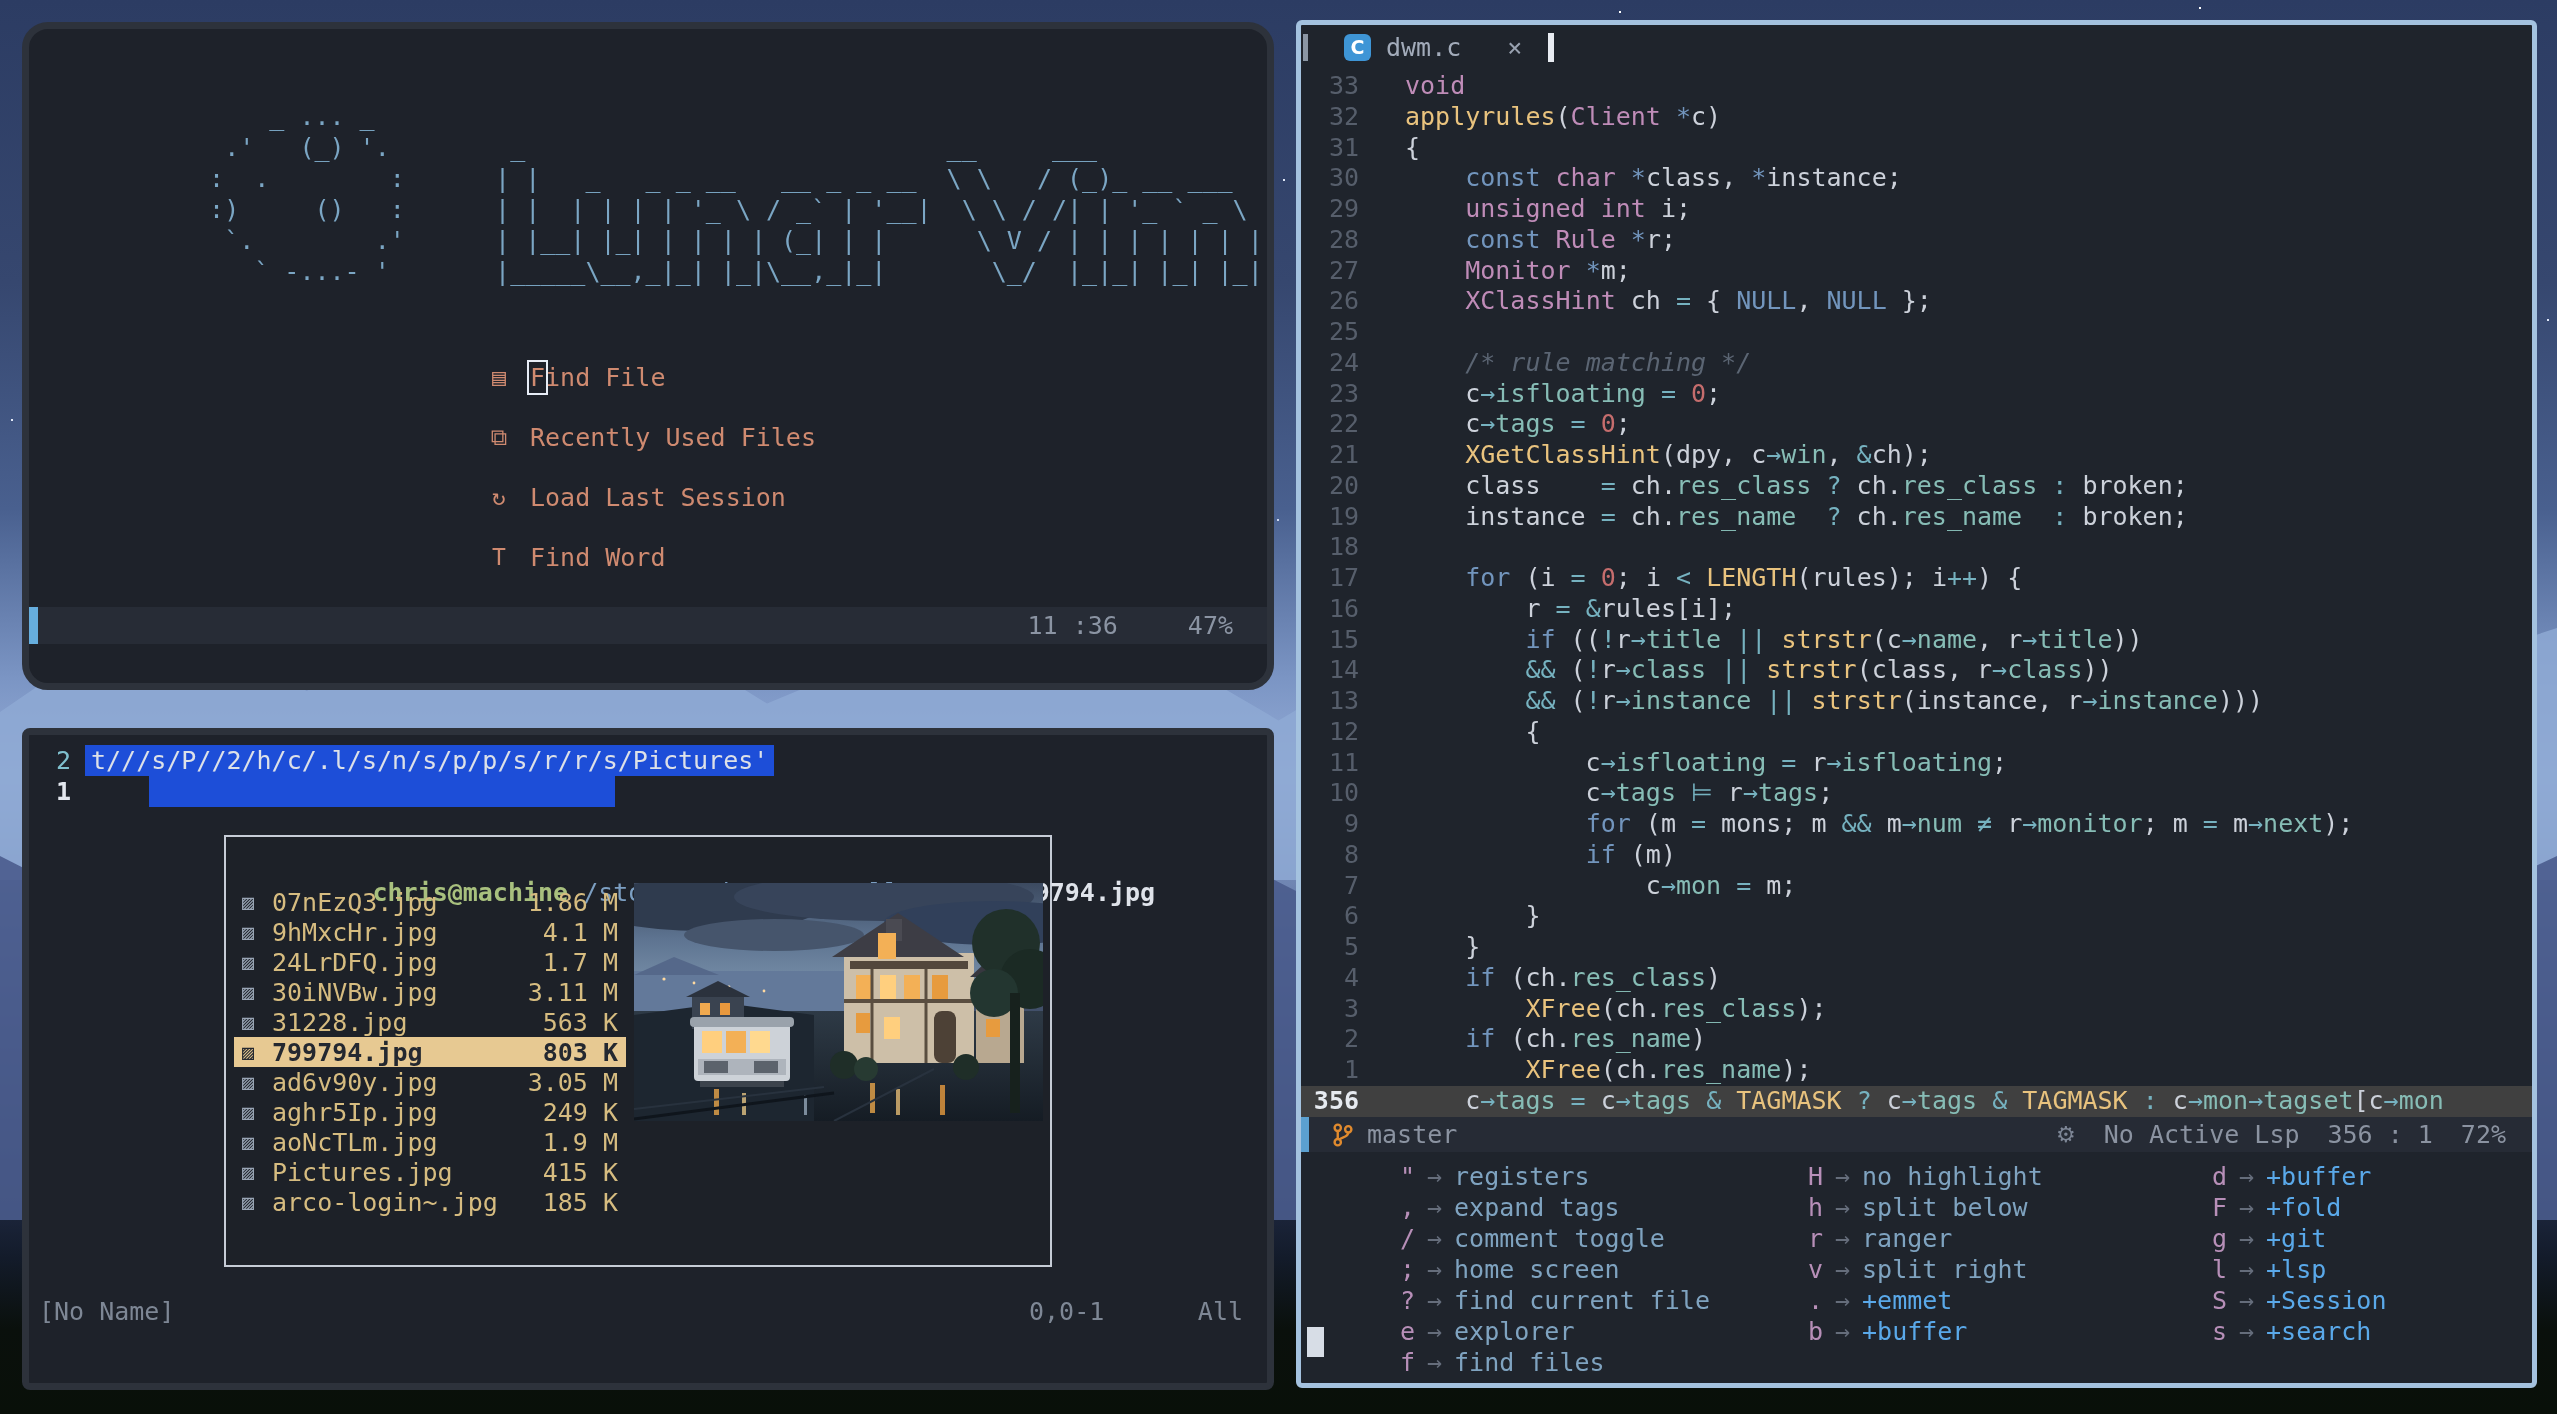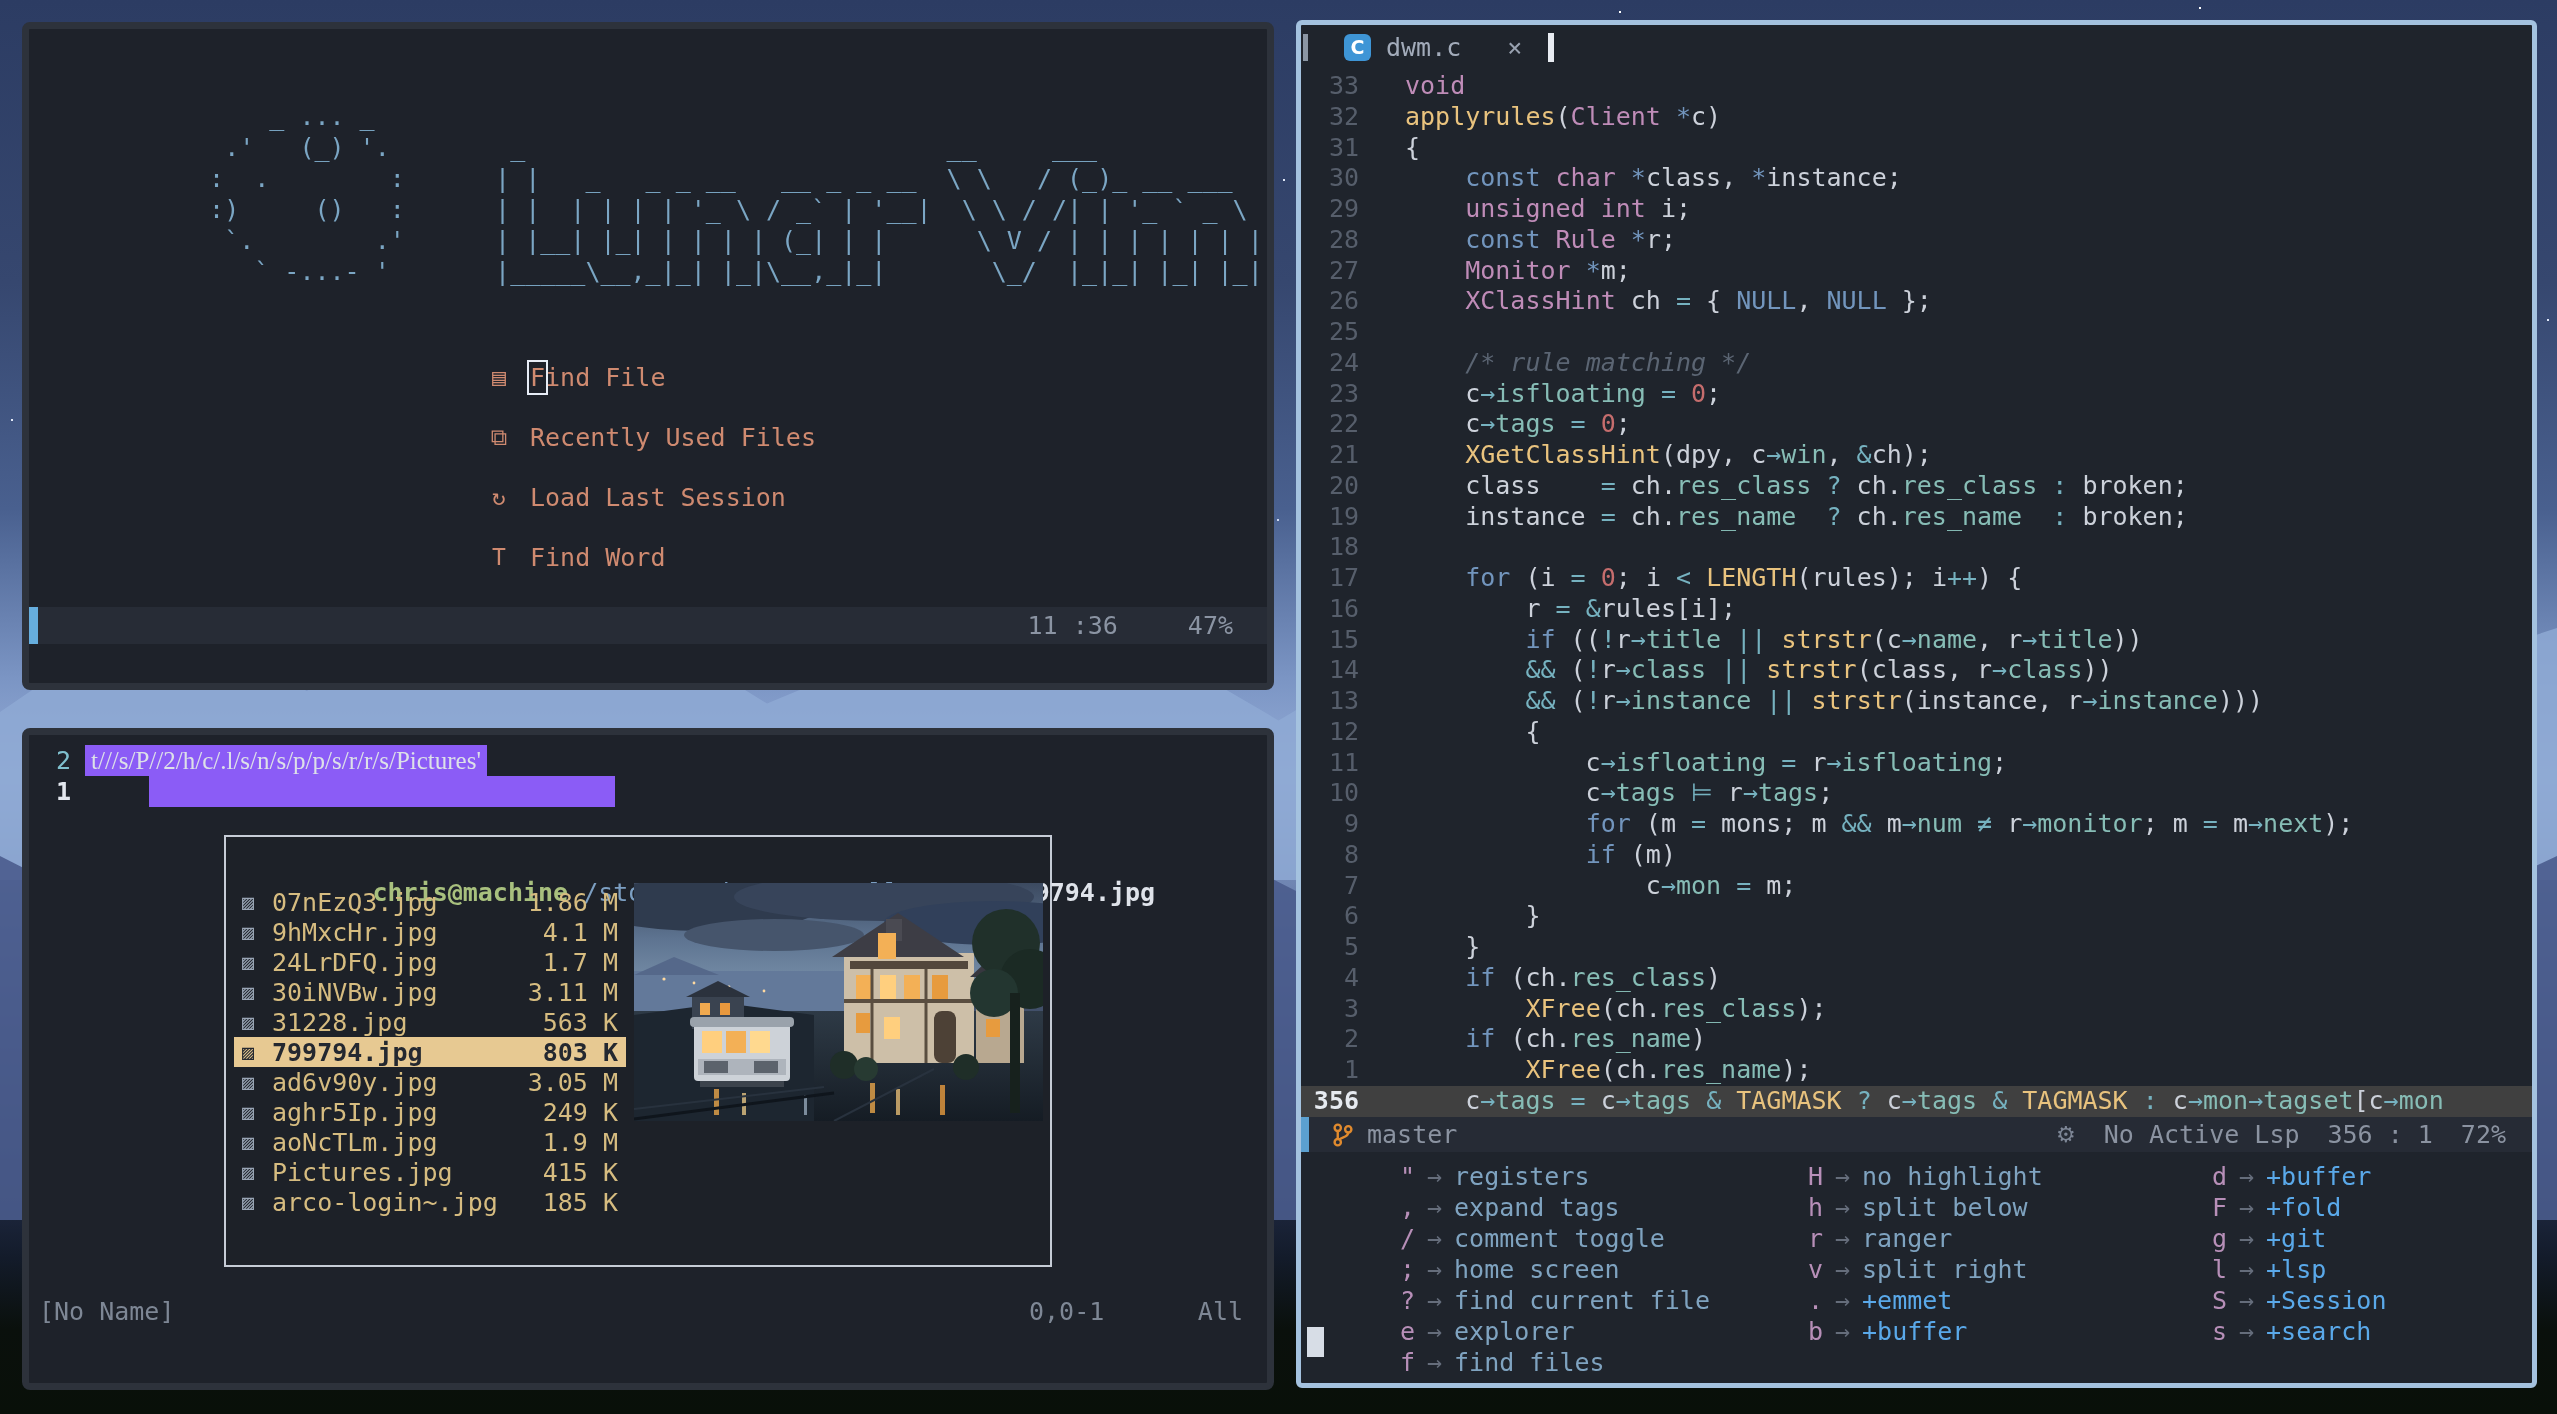--- a/index.html
+++ b/index.html
@@ -26,38 +26,38 @@
   .mtn{position:absolute;left:0;right:0;pointer-events:none;}
   .mtn1{top:460px;height:420px;background:#8ea9d4;clip-path:polygon(0 60%,6% 35%,12% 55%,20% 20%,30% 58%,41% 30%,50% 62%,60% 26%,70% 55%,80% 33%,90% 60%,100% 40%,100% 100%,0 100%);opacity:.85;}
   .mtn2{top:700px;height:520px;background:#4a5c8d;clip-path:polygon(0 30%,10% 55%,22% 25%,34% 60%,48% 30%,62% 65%,75% 35%,88% 58%,100% 30%,100% 100%,0 100%);opacity:.9;}
 
   
   .window{position:absolute;box-sizing:border-box;border-radius:8px;}
   .win-dark{border:7px solid #2d323b;background:#1e222a;}
   .win-focus{border:5px solid #a4c2df;background:#1f242c;border-radius:6px;}
 
   
-  #dash{left:22px;top:22px;width:1252px;height:668px;}
+  #dash{left:22px;top:22px;width:1252px;height:668px;border-radius:26px;}
   .logo{position:absolute;left:150px;top:72px;margin:0;font-size:25px;line-height:31px;color:#7ba6c4;white-space:pre;}
   .menu{position:absolute;left:453px;top:318px;}
   .menu-item{display:flex;align-items:center;height:60px;color:#cf8a70;font-size:25px;cursor:default;}
   .menu-icon{width:34px;margin-right:14px;font-size:23px;text-align:center;}
   .char-cursor{outline:2px solid #e7edf6;outline-offset:1px;}
   .dash-status{position:absolute;left:0;right:0;top:578px;height:37px;background:#272c36;display:flex;align-items:center;}
   .accent{position:absolute;left:0;top:0;bottom:0;width:9px;background:#66aede;}
   .dash-status-right{margin-left:auto;display:flex;gap:70px;padding-right:34px;color:#8b94a3;font-size:25px;}
 
   
   #expl{left:22px;top:728px;width:1252px;height:662px;}
   .cmd-row{display:flex;height:31px;font-size:25px;line-height:31px;align-items:center;}
   .cmd-rows{position:absolute;left:0;top:10px;right:0;}
   .gut2{width:42px;text-align:right;flex:none;}
   .num-cyan{color:#7fc0ce;}
   .num-white{color:#e3e7ee;font-weight:bold;}
-  .strip{background:#8b5cf6;height:31px;font-family:Liberation Serif, serif;}
+  .strip{background:#1d4ed8;height:31px;}
   .cmd-text{color:#dde1e8;white-space:pre;padding:0 6px;}
   .float-panel{position:absolute;left:195px;top:100px;width:828px;height:432px;box-sizing:border-box;border:2px solid #c6ccd6;background:#1d2128;}
   .panel-header{position:absolute;left:26px;top:12px;font-size:25px;white-space:pre;}
   .ph-user{color:#a8c07e;font-weight:bold;}
   .ph-path{color:#7c9fc2;}
   .ph-file{color:#dfe3ea;font-weight:bold;}
   .file-list{position:absolute;left:8px;top:50px;width:392px;}
   .file-row{display:flex;align-items:center;height:30px;font-size:25px;color:#d6bc80;padding:0 8px;}
   .file-row .fi{color:#9aa6b6;width:30px;flex:none;font-size:20px;}
   .file-row .fname{flex:1;white-space:pre;overflow:hidden;}

